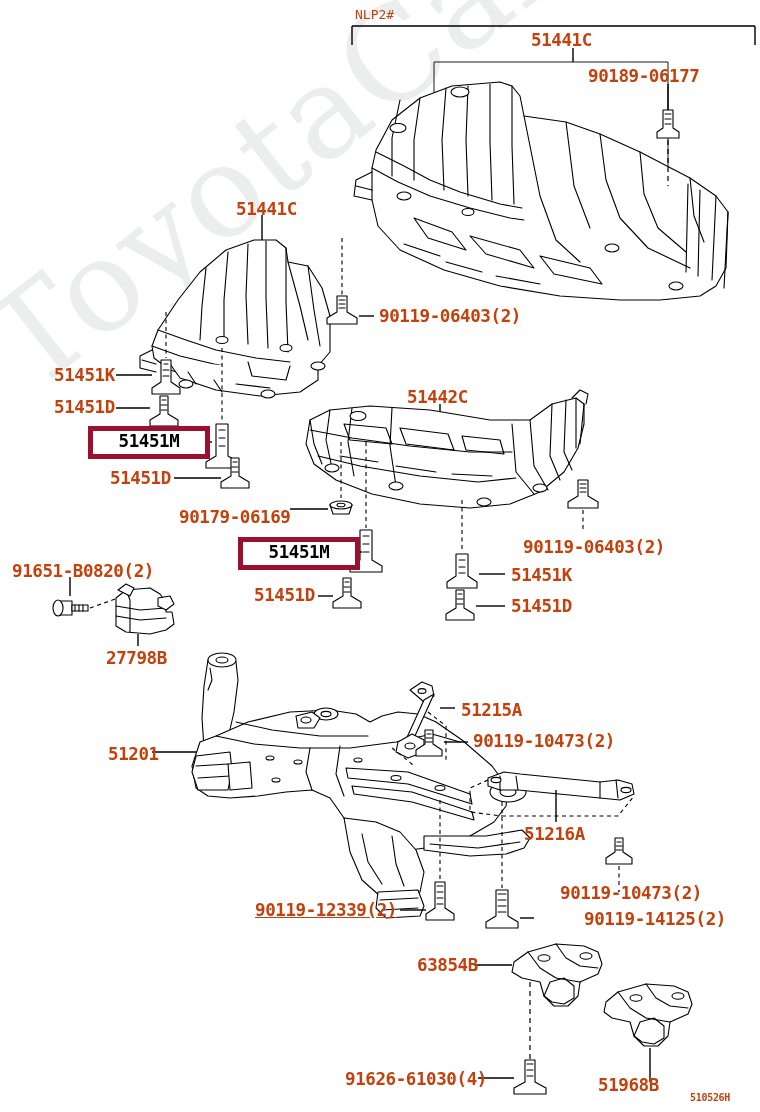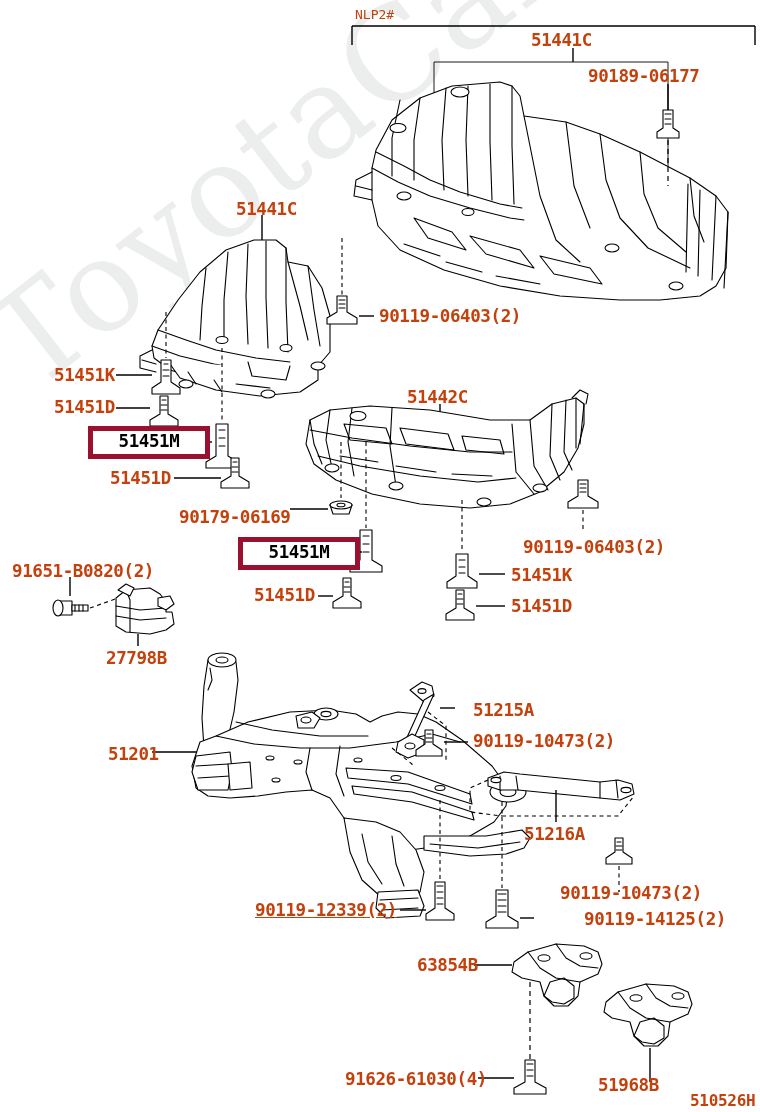--- a/index.html
+++ b/index.html
@@ -45,21 +45,21 @@
     z-index:3;
     font-family:"DejaVu Sans Mono","Liberation Mono",monospace;
     font-size:17.5px;
     font-weight:700;
     color:#c2410c;
     white-space:nowrap;
     letter-spacing:-0.4px;
     line-height:1;
   }
   .lbl.small{font-size:13px;font-weight:400;letter-spacing:0;}
-  .lbl.code{font-size:16px;font-weight:700;letter-spacing:-0.3px;}
+  .lbl.code{font-size:10px;font-weight:700;letter-spacing:-0.3px;}
   
   .hl{
     position:absolute;
     z-index:4;
     box-sizing:border-box;
     border:5px solid #99112f;
     background:#ffffff;
     display:flex;
     align-items:center;
     justify-content:center;
@@ -453,21 +453,21 @@
       <div class="lbl" style="left: 54px; top: 399px;">51451D</div>
       <div class="lbl" style="left: 407px; top: 389px;">51442C</div>
       <div class="lbl" style="left: 110px; top: 470px;">51451D</div>
       <div class="lbl" style="left: 179px; top: 509px;">90179-06169</div>
       <div class="lbl" style="left: 523px; top: 539px;">90119-06403(2)</div>
       <div class="lbl" style="left: 511px; top: 567px;">51451K</div>
       <div class="lbl" style="left: 12px; top: 563px;">91651-B0820(2)</div>
       <div class="lbl" style="left: 254px; top: 587px;">51451D</div>
       <div class="lbl" style="left: 511px; top: 598px;">51451D</div>
       <div class="lbl" style="left: 106px; top: 650px;">27798B</div>
-      <div class="lbl" style="left: 473px; top: 702px;">51215A</div>
+      <div class="lbl" style="left: 461px; top: 702px;">51215A</div>
       <div class="lbl" style="left: 473px; top: 733px;">90119-10473(2)</div>
       <div class="lbl" style="left: 108px; top: 746px; text-align: center;">51201</div>
       <div class="lbl" style="left: 524px; top: 826px;">51216A</div>
       <div class="lbl" style="left: 560px; top: 885px;">90119-10473(2)</div>
       <div class="lbl" style="left: 255px; top: 902px; text-decoration: underline;">90119-12339(2)</div>
       <div class="lbl" style="left: 572px; top: 911px; margin-left: 12px;">90119-14125(2)</div>
       <div class="lbl" style="left: 417px; top: 957px;">63854B</div>
       <div class="lbl" style="left: 345px; top: 1071px;">91626-61030(4)</div>
       <div class="lbl" style="left: 598px; top: 1077px;">51968B</div>
       <div class="lbl code" style="left: 690px; top: 1093px;">510526H</div>

